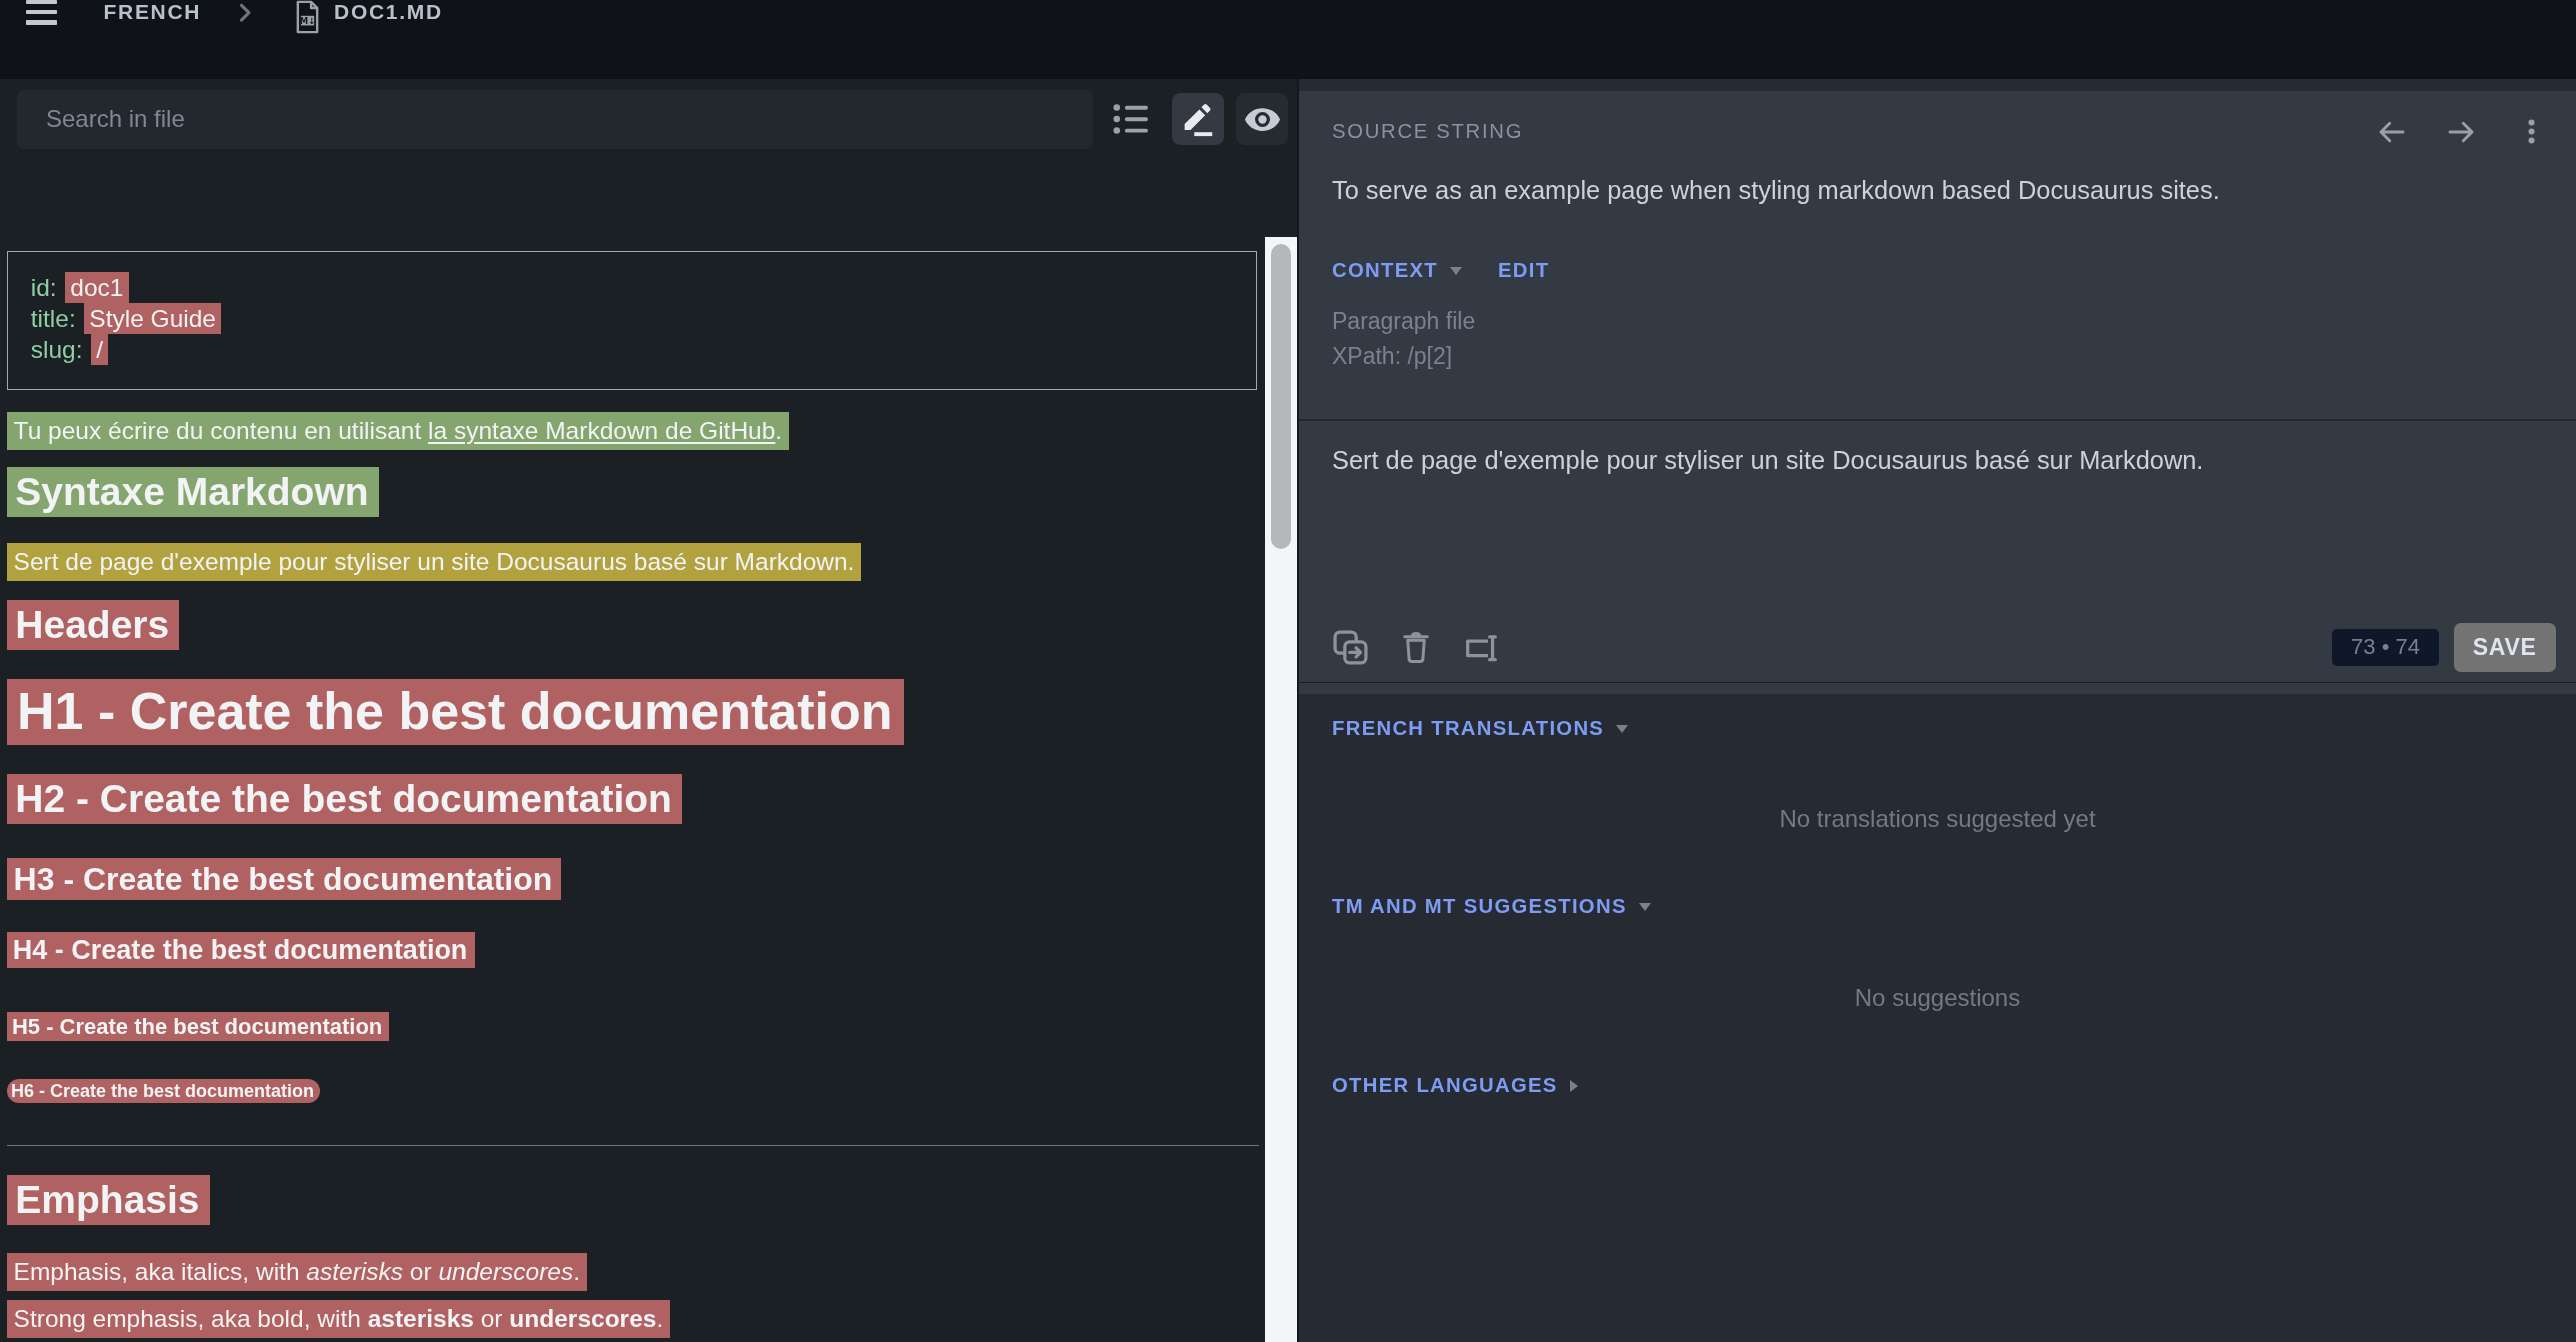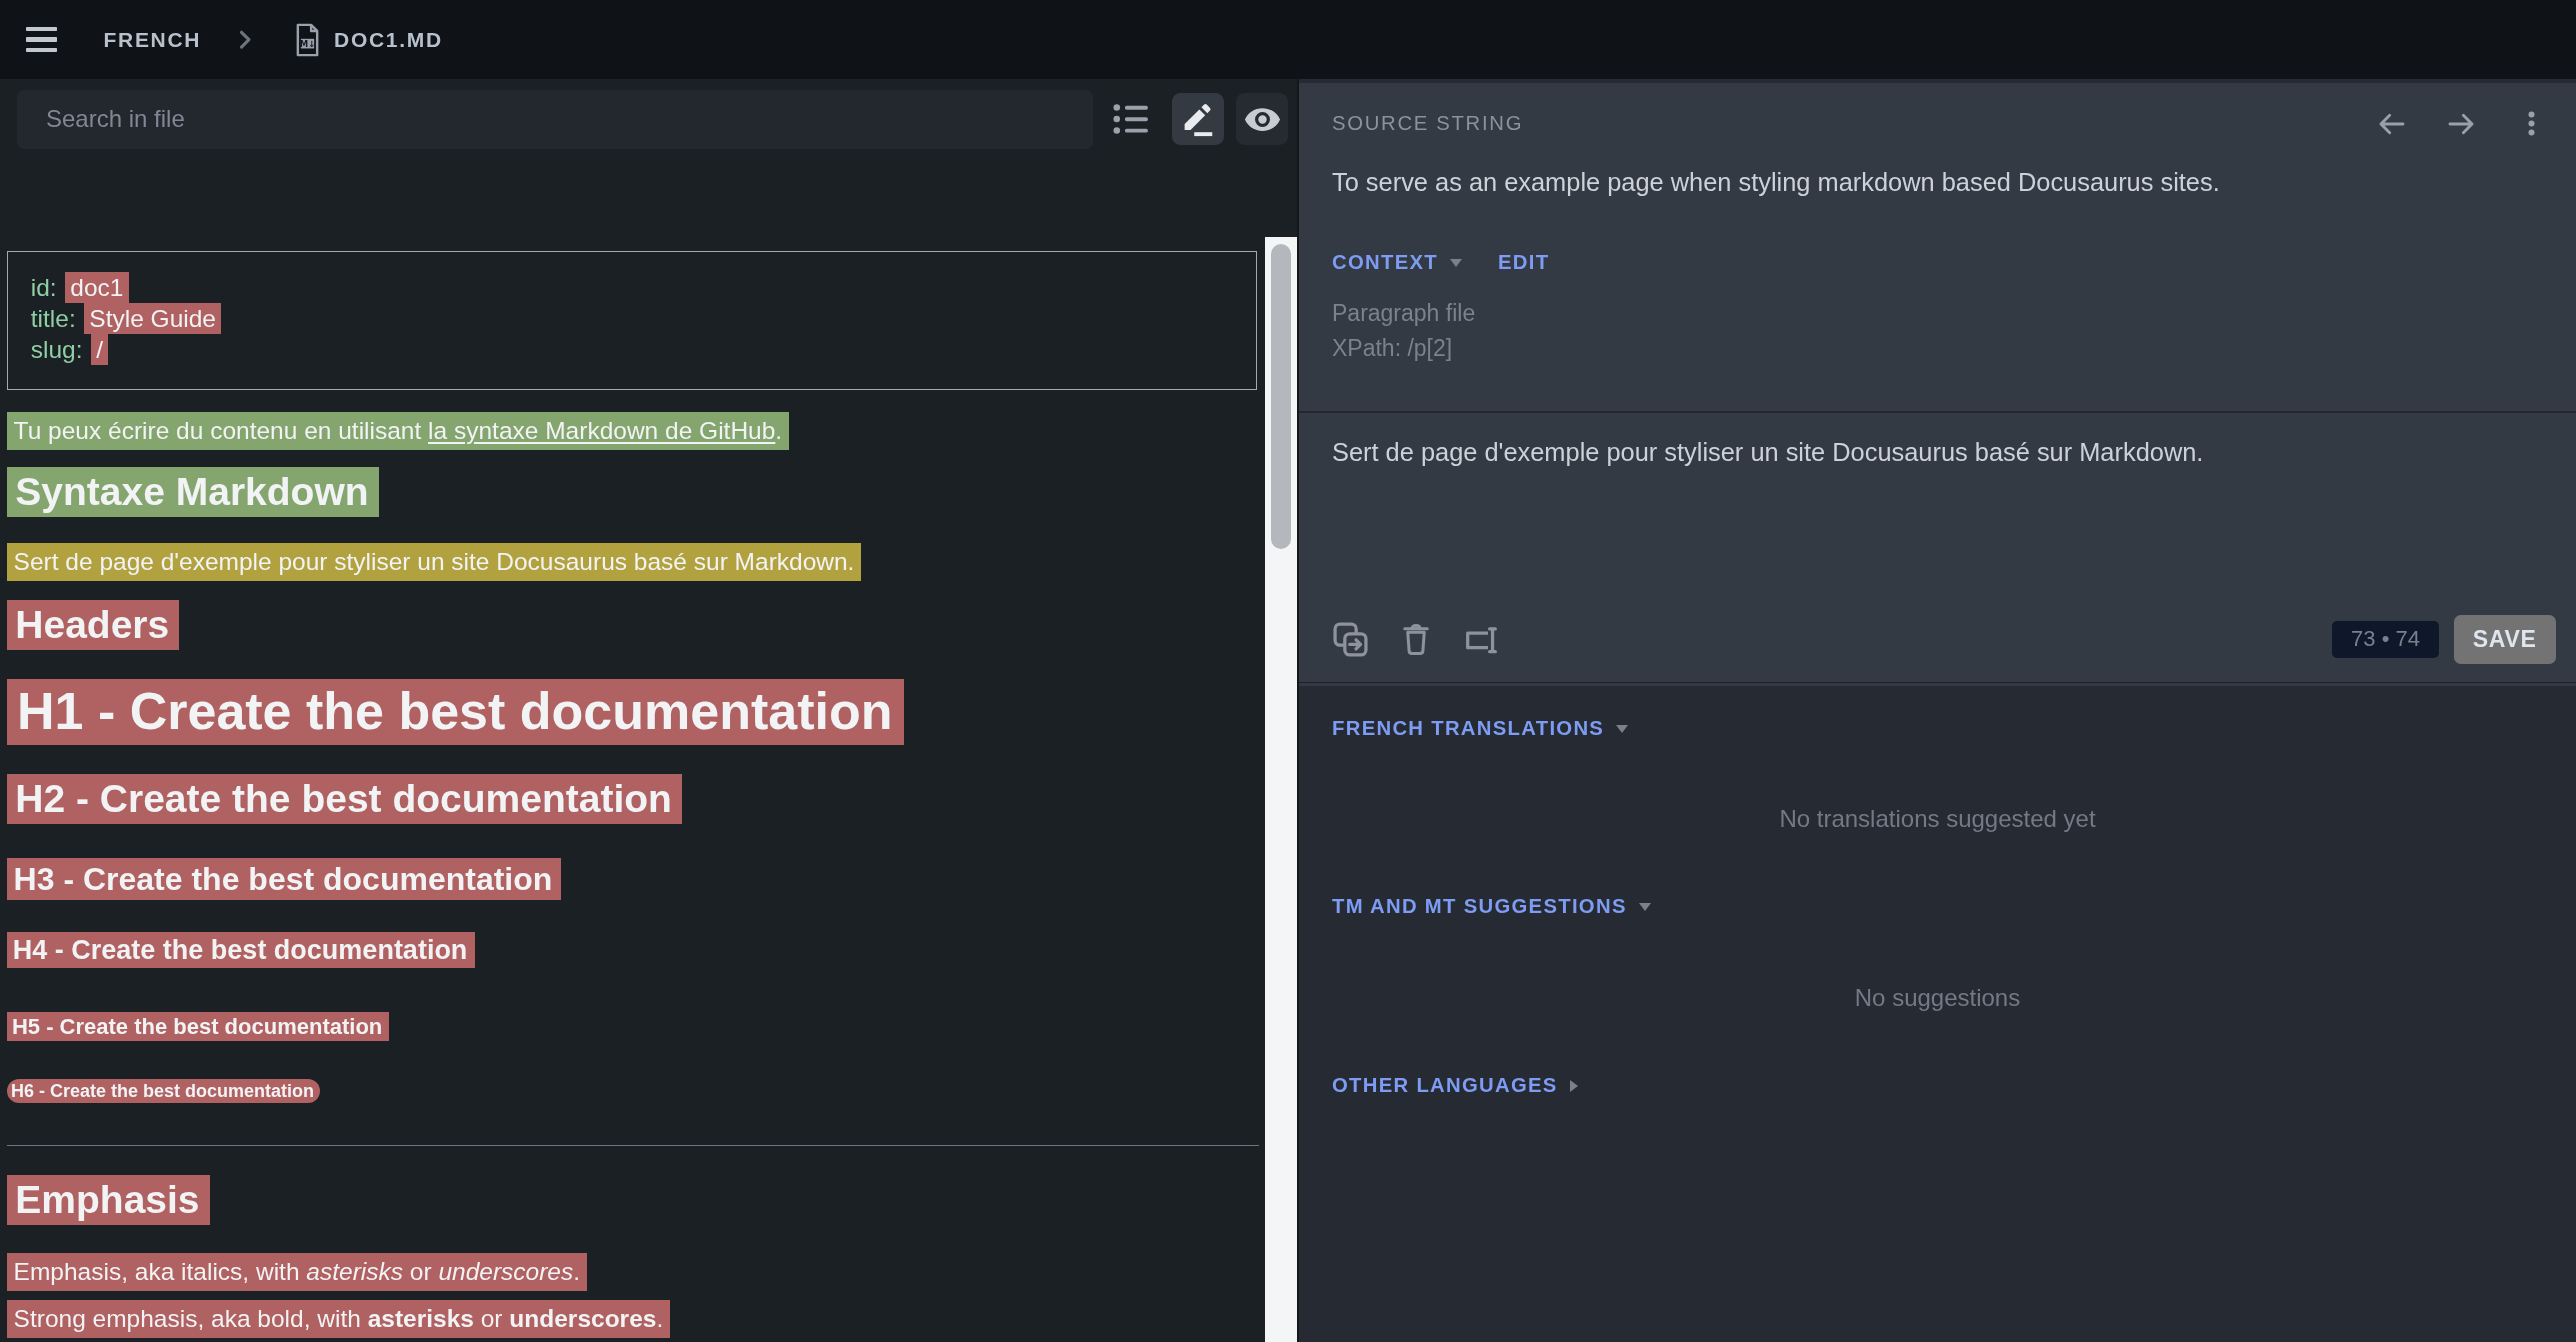--- a/index.html
+++ b/index.html
@@ -2,21 +2,21 @@
 <html style="font-size:13.5px"><head>
 <meta charset="utf-8">
 <style>
   * { margin:0; padding:0; box-sizing:border-box; }
   html,body { width:2576px; height:1342px; background:#0f1216; overflow:hidden;
               font-family:"Liberation Sans","DejaVu Sans",sans-serif; }
   .app { position:relative; width:2576px; height:1342px; }
 
   
   .topbar { position:absolute; left:0; top:0; width:2576px; height:79px;
-            background:#0f1216; display:flex; align-items:center; }
+            background:#0f1216; display:flex; align-items:flex-start; }
   .hamburger { margin-left:26px; width:30.5px; display:flex; flex-direction:column; gap:6px; cursor:pointer; }
   .hamburger span { display:block; height:4.2px; background:#c3c8ce; border-radius:0.8px; }
   .crumb { color:#b7c1cd; font-weight:bold; font-size:21px; letter-spacing:1.7px; }
   .crumb.project { margin-left:47px; }
   .crumb.file { margin-left:12px; }
   .bc-chevron { margin-left:30.5px; }
   .file-ic { margin-left:36px; }
 
   
   .left-panel { position:absolute; left:0; top:79px; width:1297px; height:1263px; background:#1b2025; }
@@ -66,21 +66,21 @@
 
   
   .v-scrollbar { position:absolute; left:1265px; top:158px; width:32px; height:1184px;
                  background:#f4f5f6; }
   .v-thumb { position:absolute; left:6px; top:6.8px; width:20.3px; height:305px;
              background:#b4b8bd; border-radius:10.2px; cursor:pointer; }
 
   
   .right-panel { position:absolute; left:1297px; top:79px; width:1279px; height:1263px;
                  background:#262b33; border-left:2.5px solid #14171c; }
-  .source-card { position:absolute; left:0; top:4px; right:0; height:603px; background:#343a44; }
+  .source-card { position:absolute; left:0; top:12px; right:0; height:603px; background:#343a44; }
   .src-header { position:absolute; left:33px; right:30.5px; top:20.3px; height:41px;
                 display:flex; align-items:center; }
   .src-label { color:#8a929e; font-size:20.3px; letter-spacing:1.7px; }
   .nav-group { margin-left:auto; display:flex; align-items:center; gap:39px; }
   .nav-btn { background:none; border:none; cursor:pointer; display:flex; align-items:center; }
   .src-text { position:absolute; left:33px; right:33px; top:85px; font-size:25.4px; color:#ccd2da; }
   .context-row { position:absolute; left:33px; top:168px; display:flex; align-items:center; }
   .blue-cap { color:#7e9cf3; font-size:20.3px; font-weight:bold; letter-spacing:1.3px; cursor:pointer; }
   .tri-down { width:0; height:0; border-left:6.8px solid transparent; border-right:6.8px solid transparent;
               border-top:8.5px solid #7b818a; margin-left:12px; }

